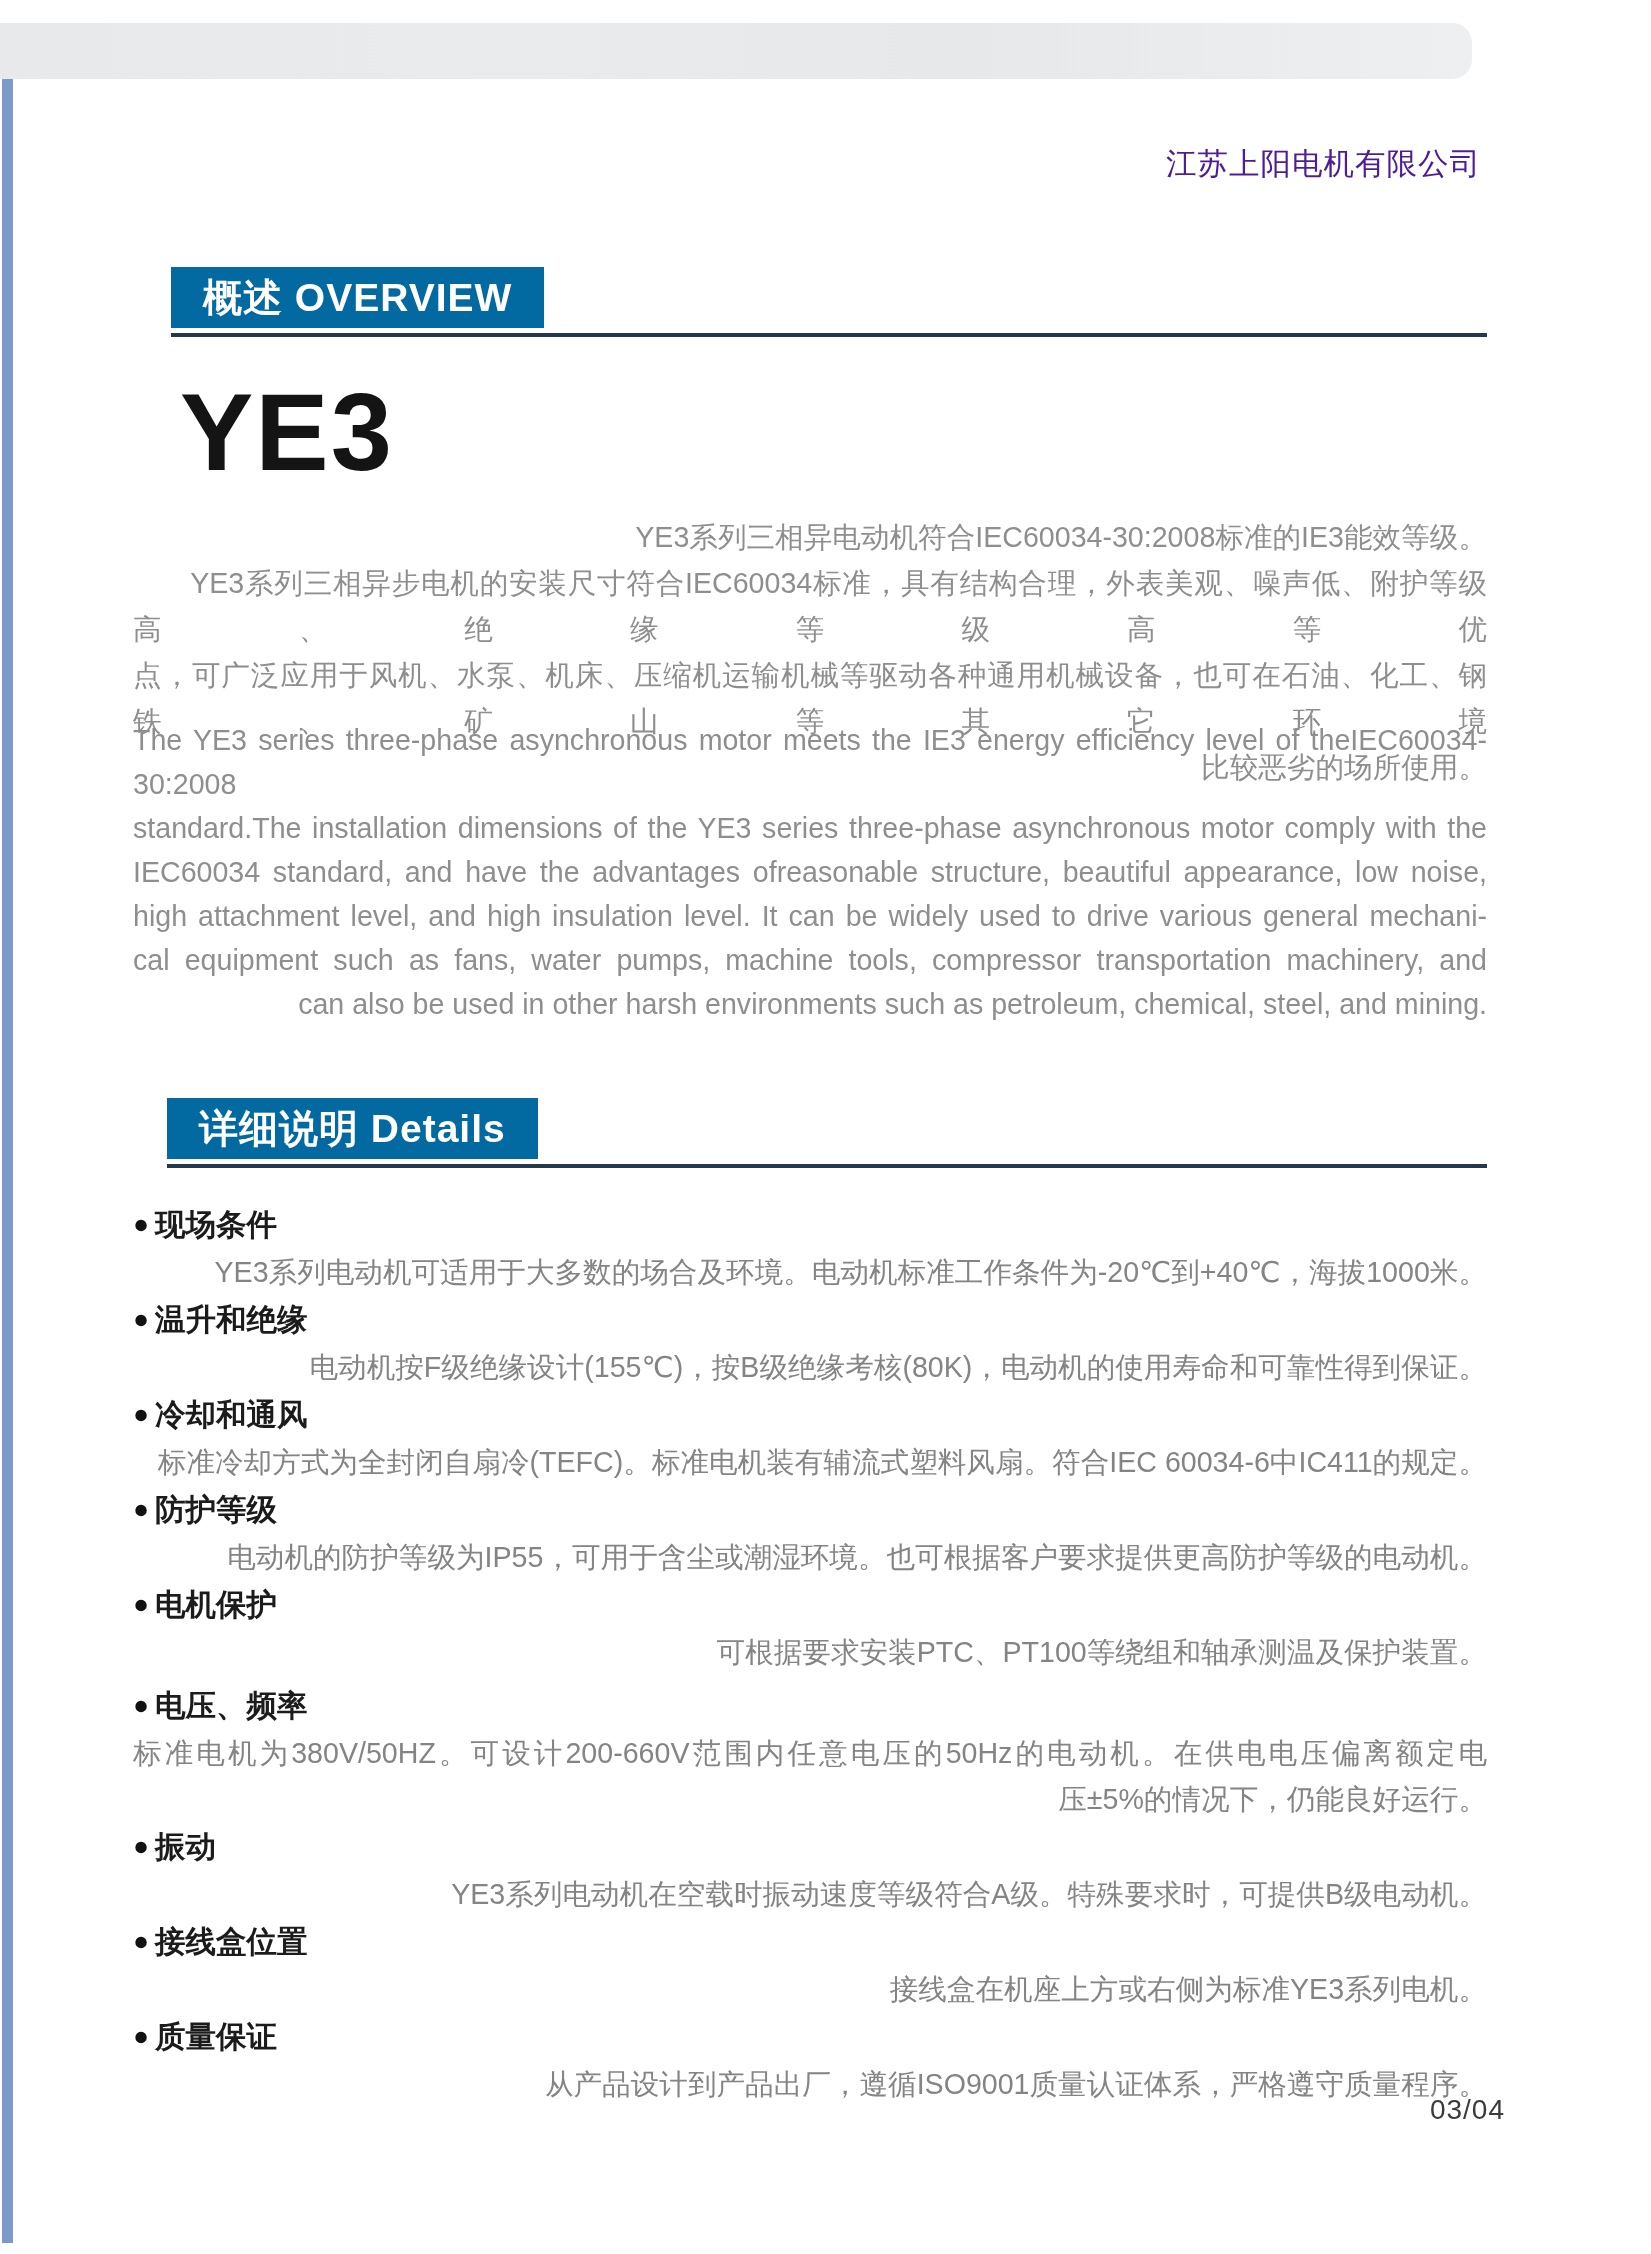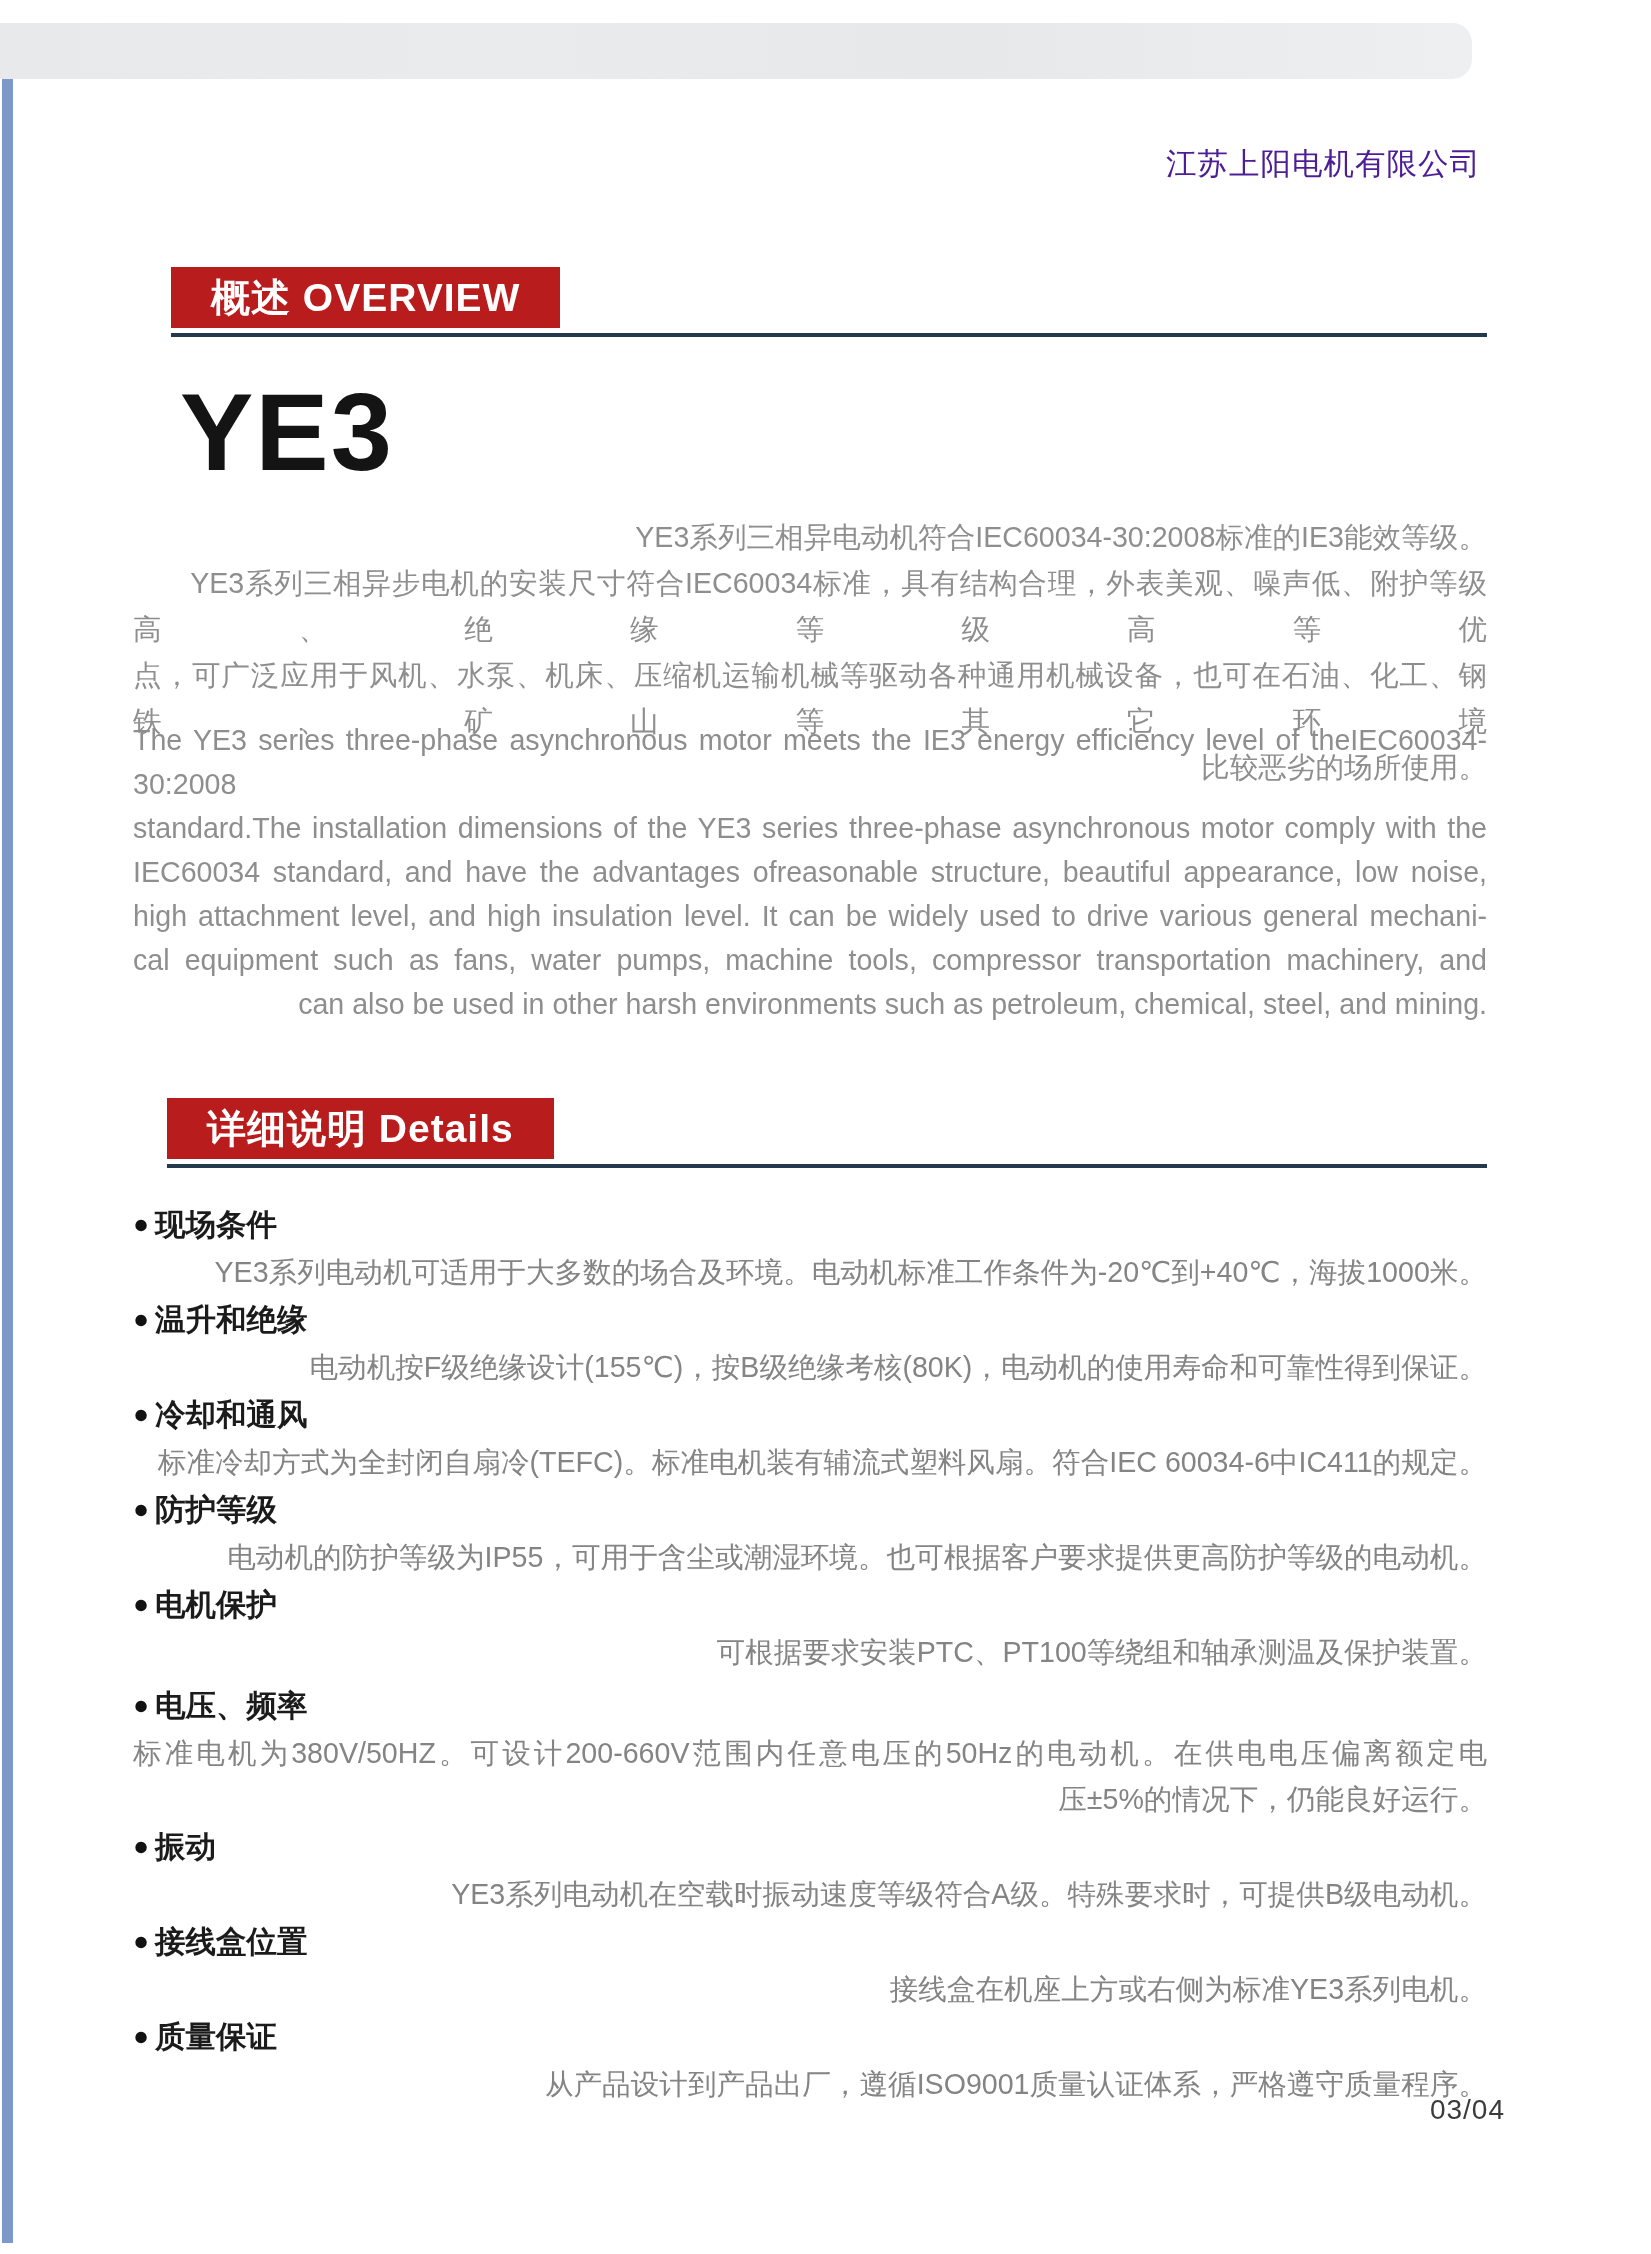--- a/index.html
+++ b/index.html
@@ -37,22 +37,22 @@
     color: #4c1d95;
     letter-spacing: 1px;
   }
 
   .sec-head { position: absolute; }
   .sec-head.overview { left: 171px; top: 267px; width: 1316px; }
   .sec-head.details  { left: 167px; top: 1098px; width: 1320px; }
   .sec-box {
     display: inline-block;
     height: 61px; line-height: 61px;
-    padding: 0 40px;
-    background: #b91c1c;
+    padding: 0 32px;
+    background: #0369a1;
     color: #ffffff;
     font-size: 39px;
     font-weight: bold;
     letter-spacing: 1px;
     white-space: nowrap;
   }
   .sec-line {
     height: 3.9px;
     background: #24394e;
     margin-top: 4.9px;

